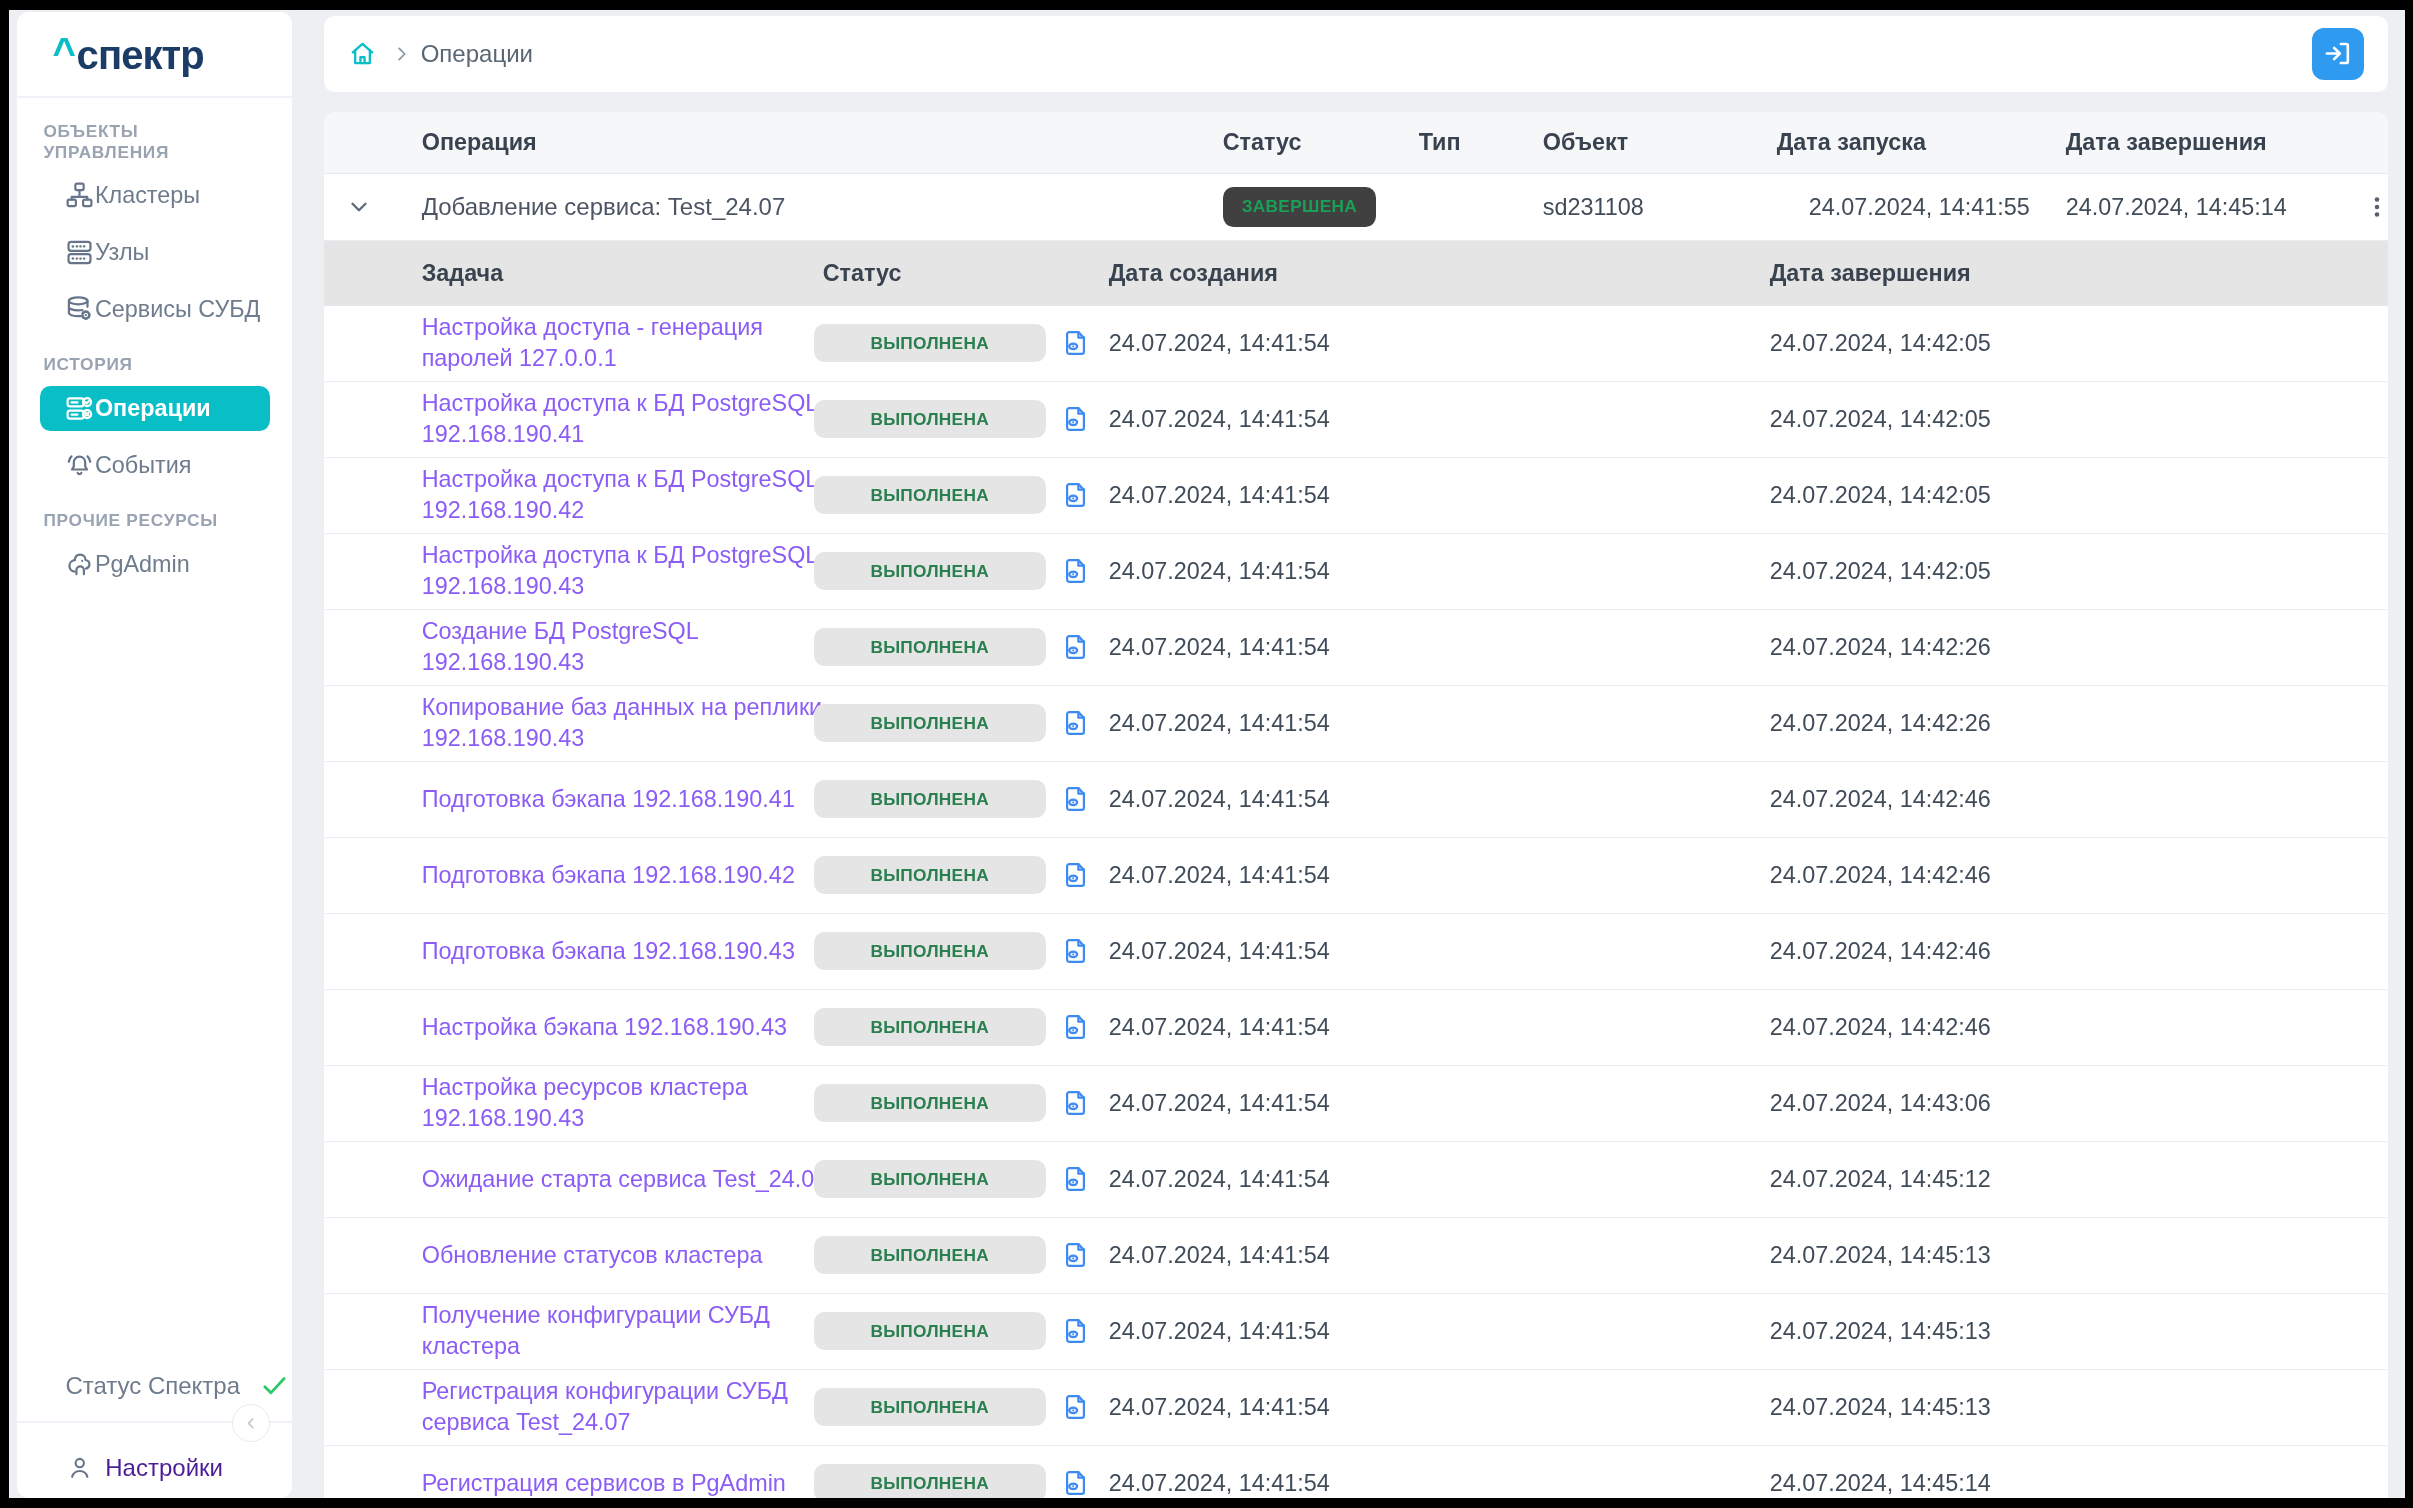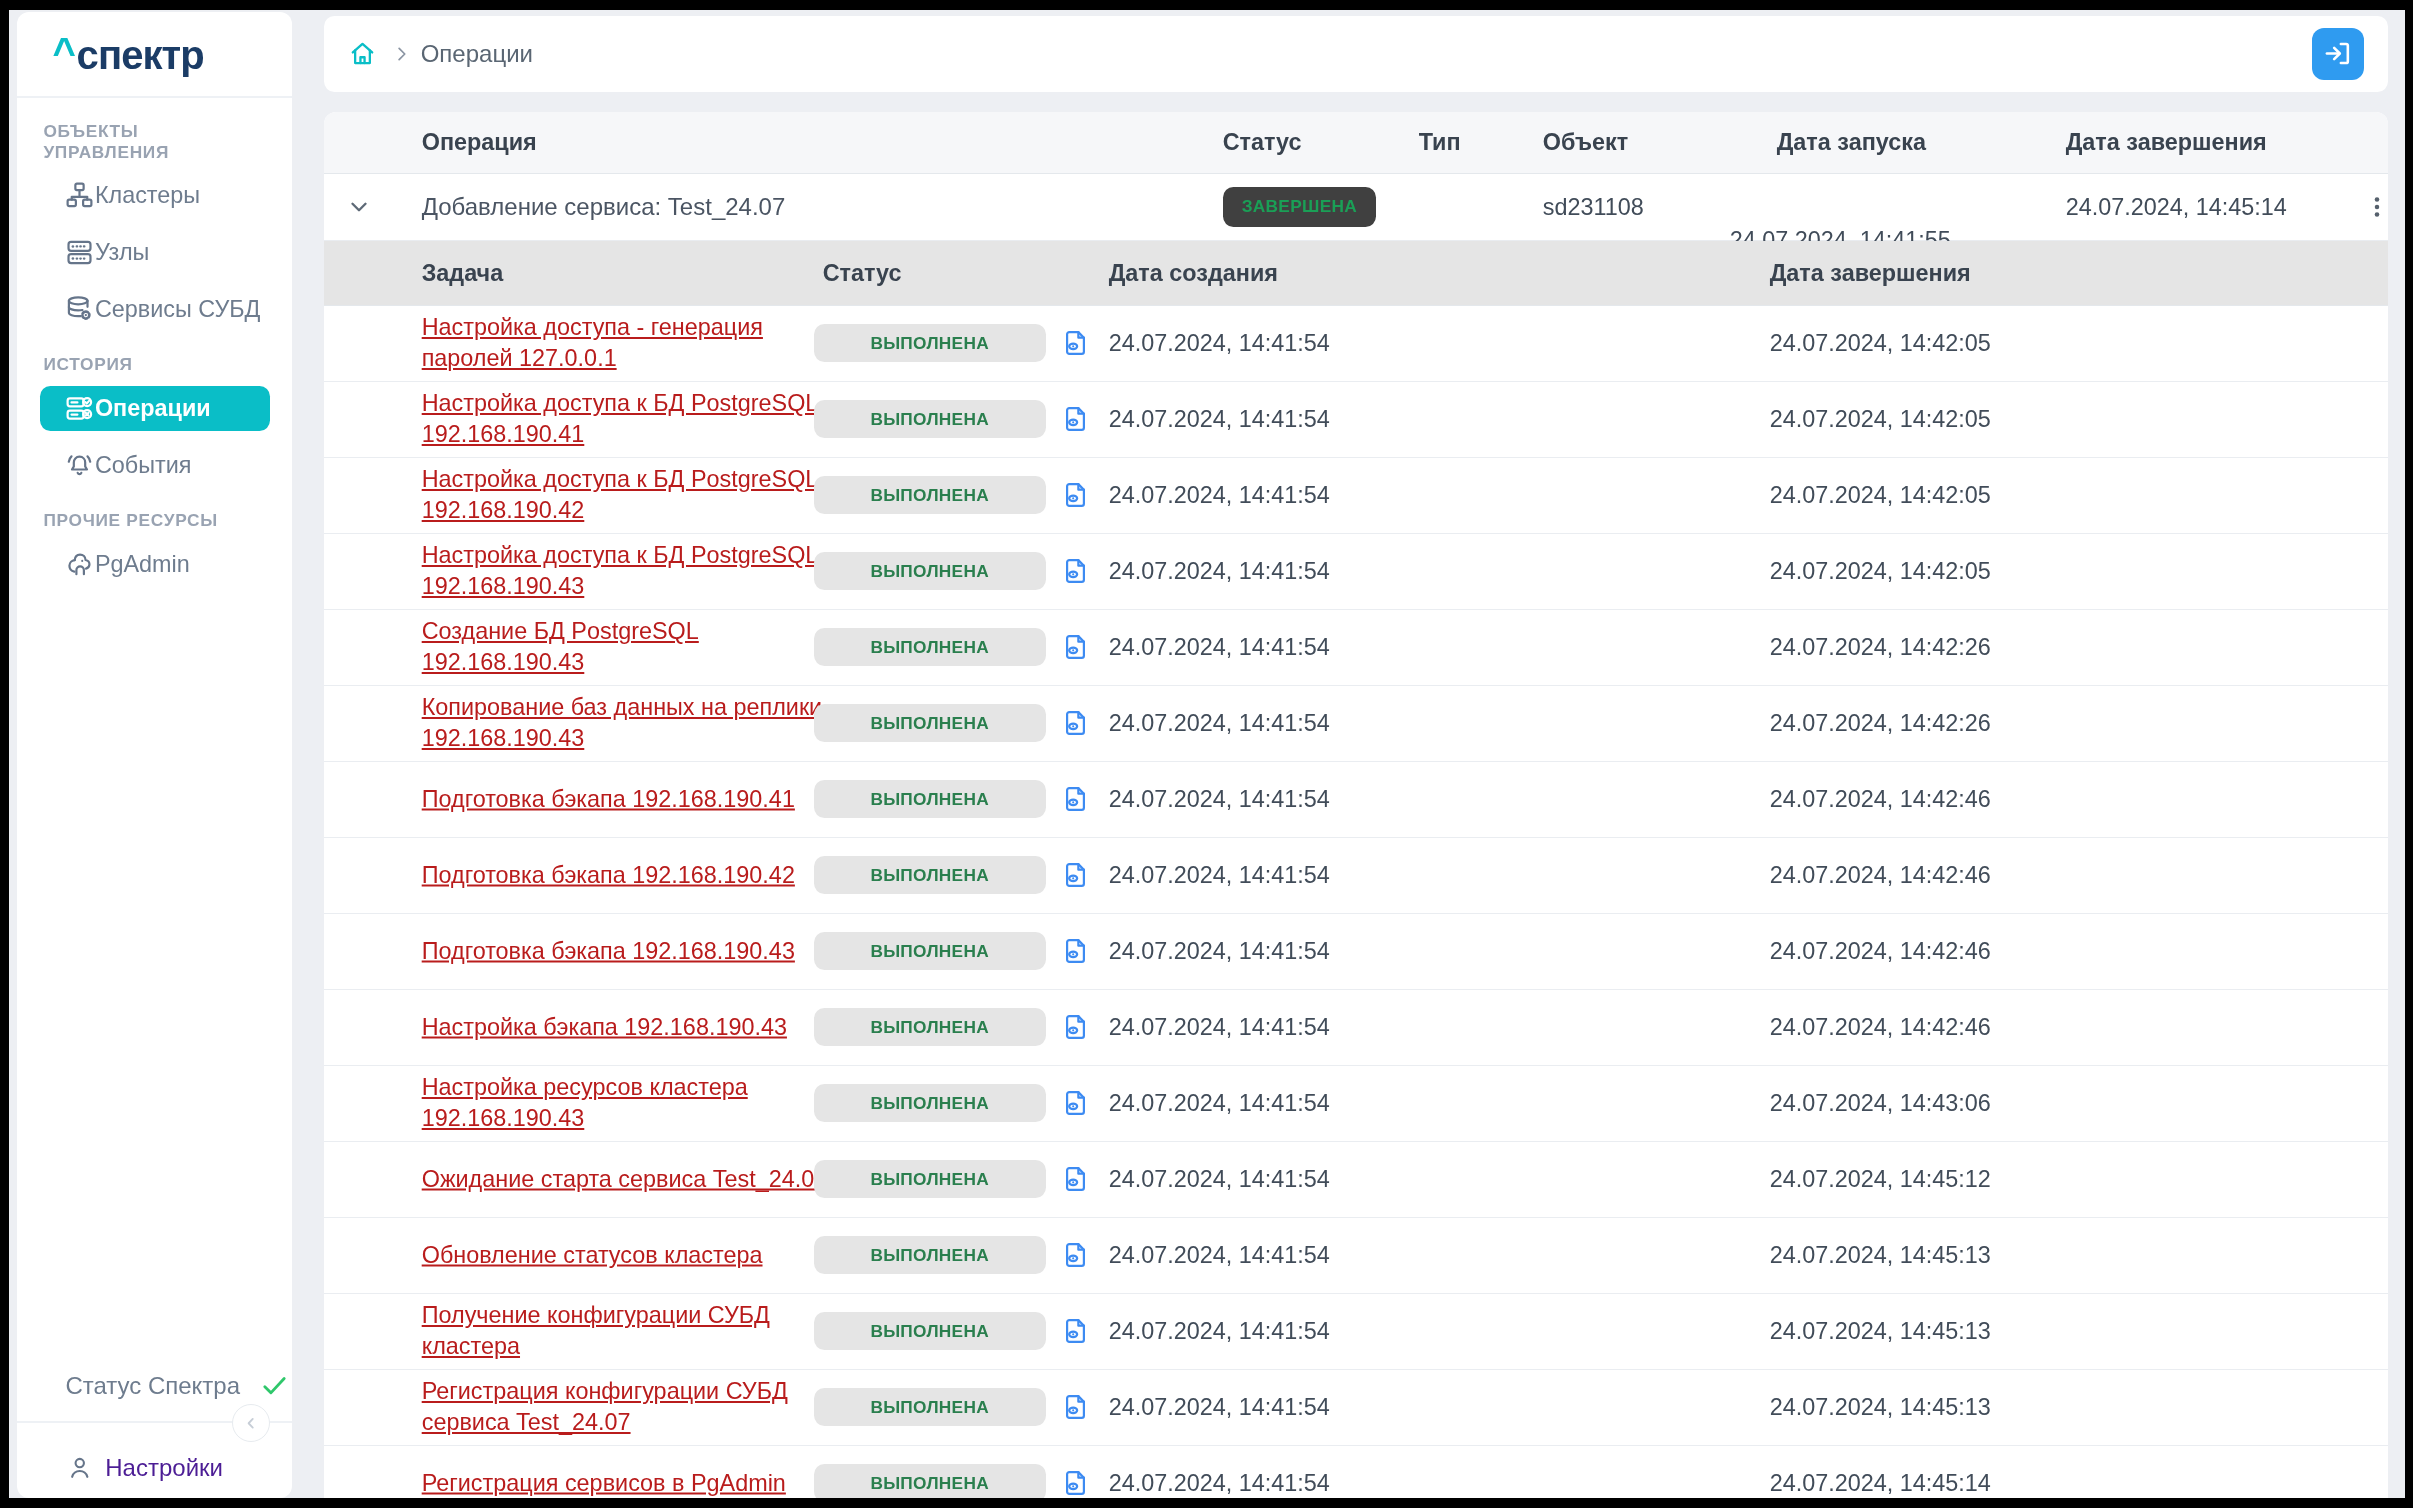--- a/index.html
+++ b/index.html
@@ -60,26 +60,26 @@
   .cell{position:absolute;top:50%;transform:translateY(-50%);font-size:23.4px;color:#414C59;white-space:nowrap;}
   .hcell{position:absolute;top:50%;transform:translateY(-50%);font-size:23.4px;font-weight:bold;color:#39434F;white-space:nowrap;}
   .mh-c0{left:98px}.mh-c1{left:899px}.mh-c2{left:1095px}.mh-c3{left:1219px}.mh-c4{left:1453px}.mh-c5{left:1742px}
   .th-c0{left:98px}.th-c1{left:499px}.th-c2{left:785px}.th-c3{left:1446px}
 
   .op-chevron{position:absolute;left:22.5px;top:50%;transform:translateY(-50%);width:26px;height:26px;color:#5E6A77;cursor:pointer;display:inline-flex;}
   .op-chevron svg{width:100%;height:100%;}
   .op-name{left:98px;color:#4B5563;font-size:24px;}
   .op-badge{position:absolute;left:899px;top:50%;transform:translateY(-50%);height:40px;padding:0 19px;border-radius:10.4px;background:#404040;color:#1A9F56;font-size:17.3px;font-weight:bold;letter-spacing:0.3px;display:flex;align-items:center;}
   .op-object{left:1219px;}
-  .op-start{left:1406px;margin-top:33px;}
+  .op-start{left:1485px;}
   .op-finish{left:1742px;}
   .op-kebab{position:absolute;left:2040px;top:50%;transform:translateY(-50%);width:26px;height:29.5px;cursor:pointer;display:inline-flex;}
   .op-kebab svg{width:100%;height:100%;}
 
-  .t-name{left:98px;width:460px;white-space:pre-line;line-height:31px;color:#b91c1c;text-decoration:underline;}
+  .t-name{left:98px;width:460px;white-space:pre-line;line-height:31px;color:#8b5cf6;}
   .t-badge{position:absolute;left:490px;top:50%;transform:translateY(-50%);width:232px;height:38px;border-radius:10.4px;background:#e5e5e5;color:#2A7F4E;font-size:17.3px;font-weight:bold;letter-spacing:0.3px;display:flex;align-items:center;justify-content:center;}
   .t-doc{position:absolute;left:736px;top:50%;transform:translateY(-50%);width:31px;height:35px;cursor:pointer;display:inline-flex;}
   .t-doc svg{width:100%;height:100%;}
   .t-created{left:785px;}
   .t-finished{left:1446px;}
 </style>
 </head>
 <body>
 
 <div class="screen">

